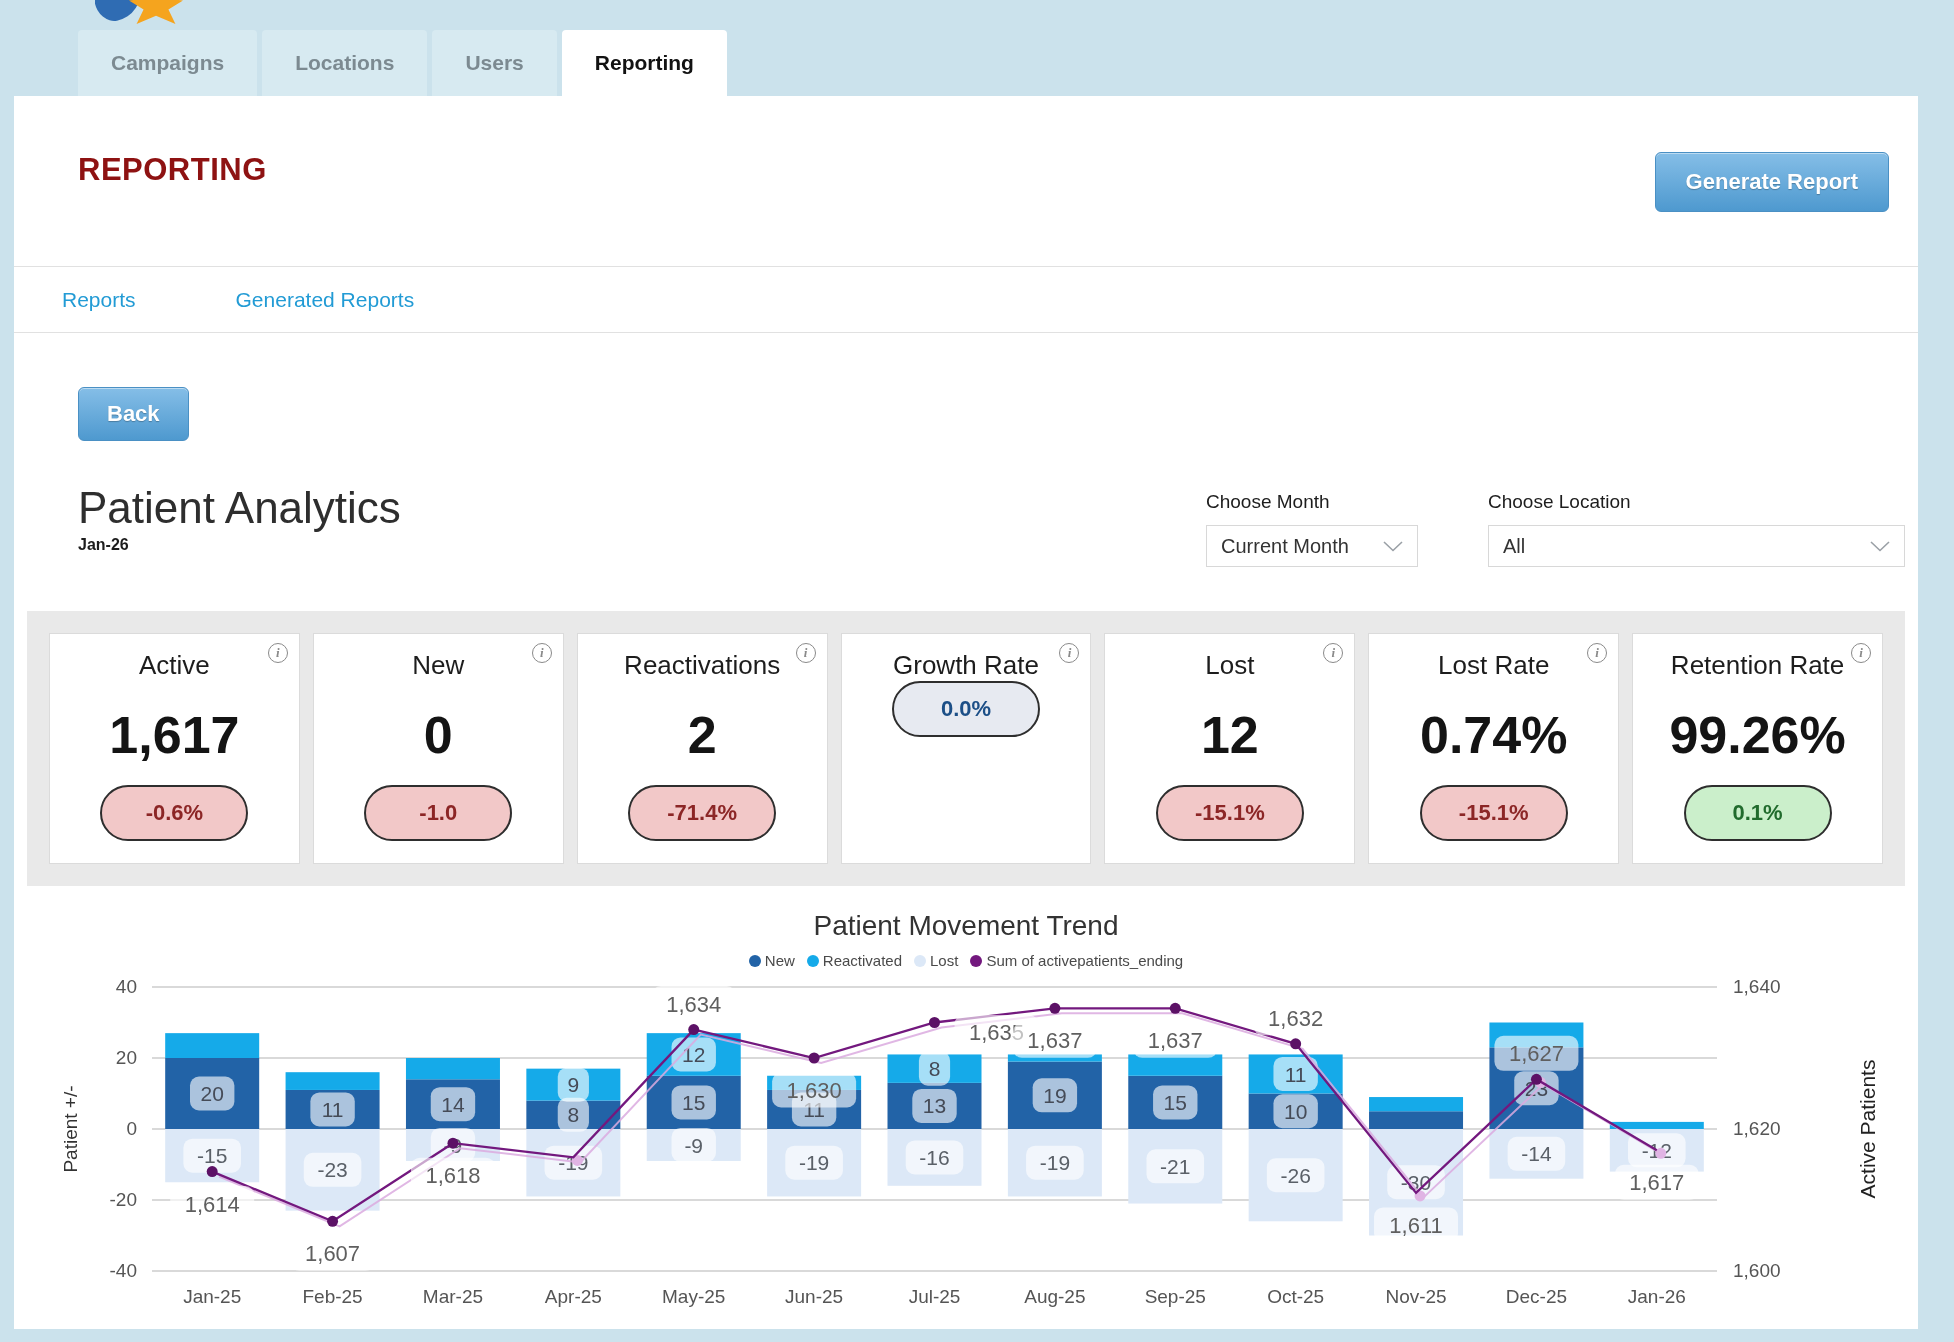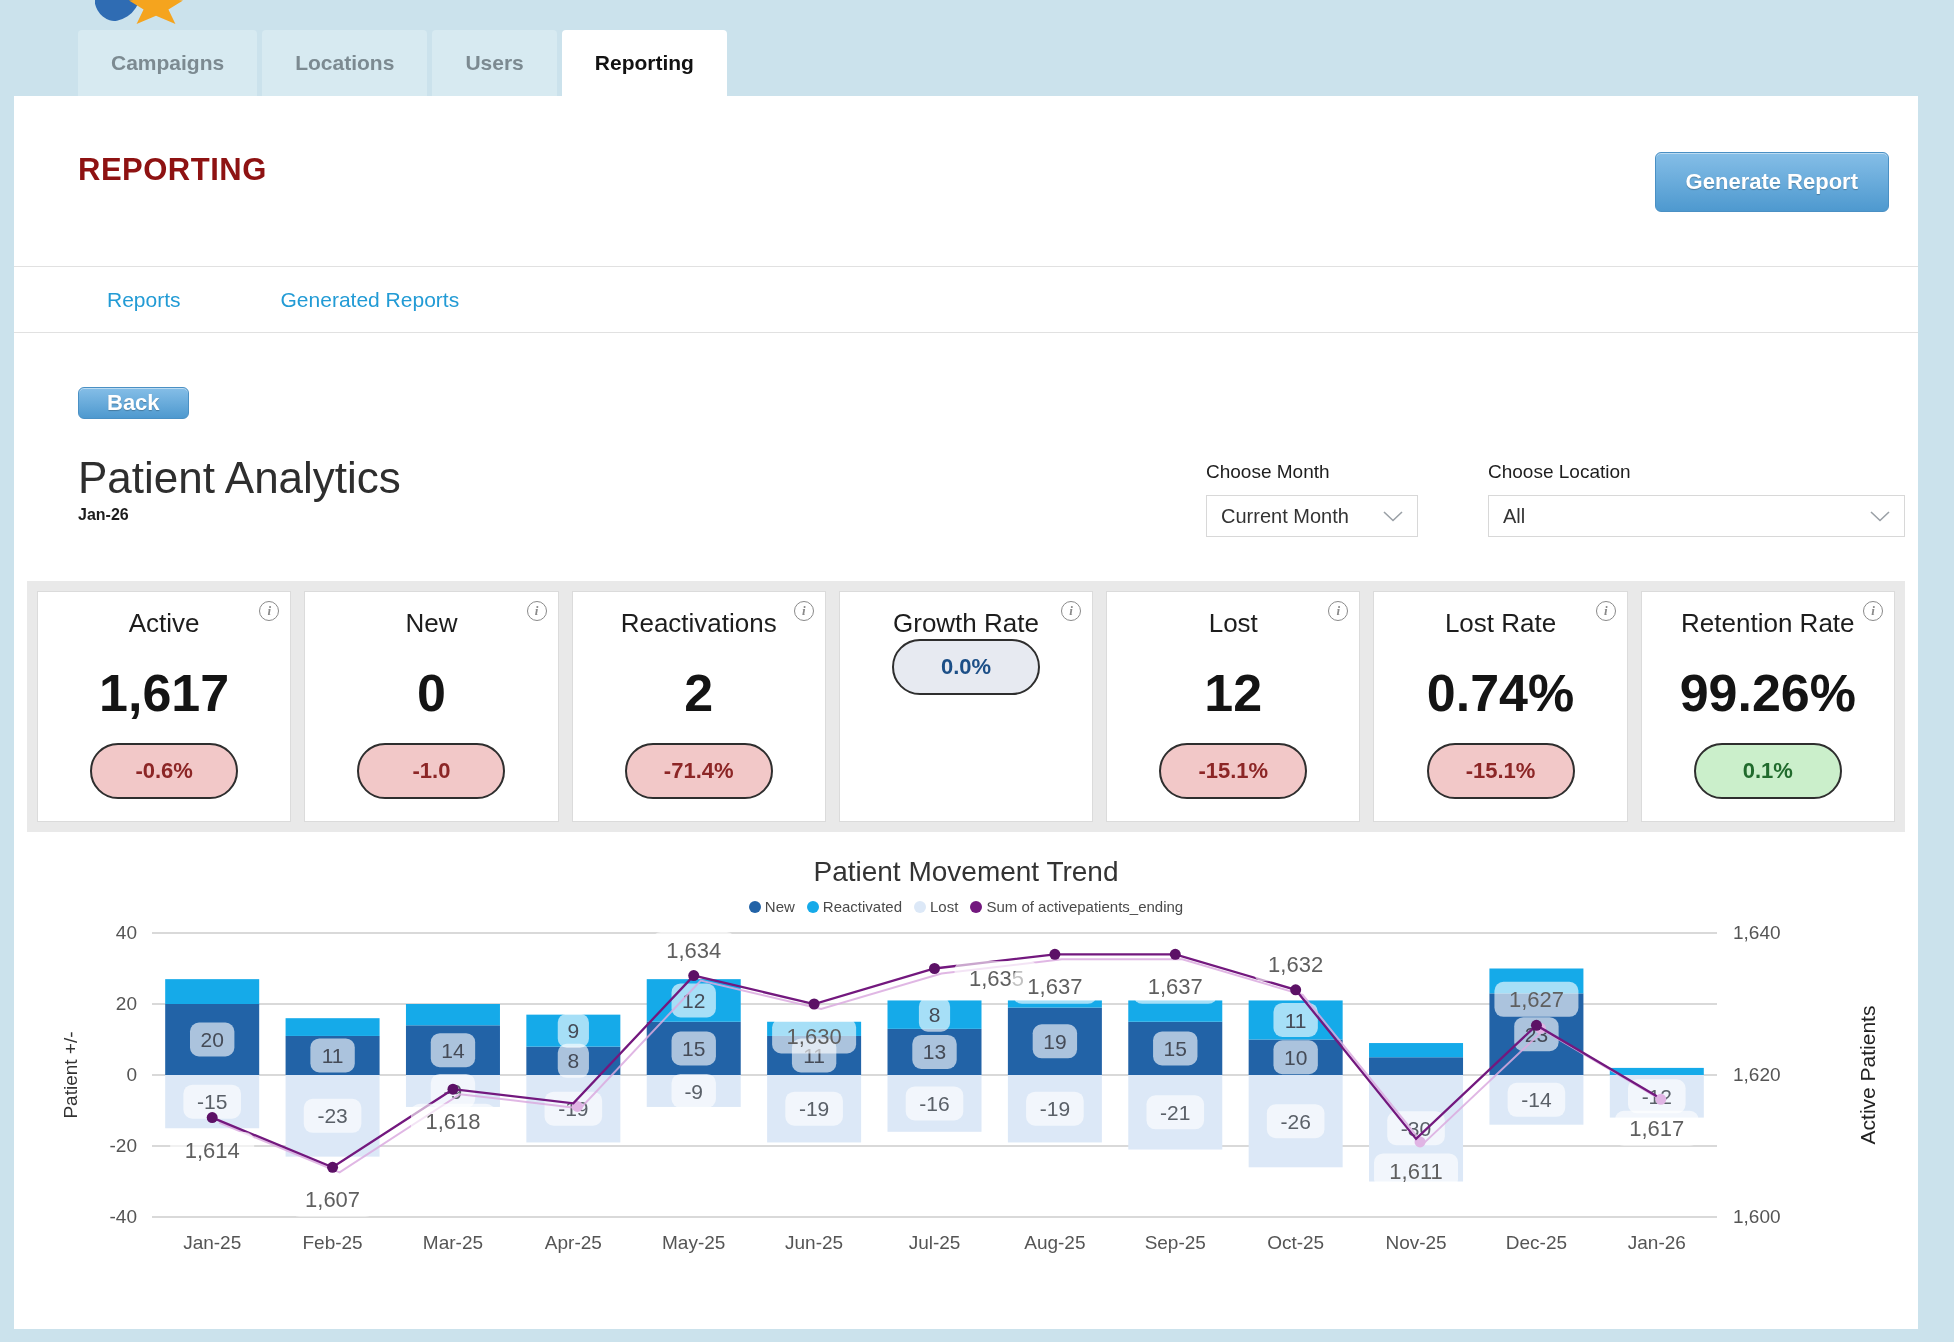--- a/index.html
+++ b/index.html
@@ -26,38 +26,38 @@
   .panel { background:#fff; margin:0 36px 13px 14px; height:1233px; position:relative; }
   .page-head { height:171px; padding:56px 29px 0 64px; display:flex;
                justify-content:space-between; align-items:flex-start;
                border-bottom:1px solid #E1E1E1; }
   .page-title { margin:0; color:#8E1212; font-size:31px; font-weight:800; letter-spacing:.5px; }
   .btn-blue { background:linear-gradient(#85BEE7,#4E99CF); border:1px solid #4A90C4;
               border-radius:6px; color:#fff; font-weight:bold; font-family:inherit;
               text-shadow:0 1px 1px rgba(0,0,0,.25); box-shadow:inset 0 1px 0 rgba(255,255,255,.45);
               cursor:pointer; }
   .btn-generate { font-size:22px; padding:16px 30px; }
-  .subnav { height:66px; display:flex; align-items:center; gap:100px; padding-left:93px;
+  .subnav { height:66px; display:flex; align-items:center; gap:100px; padding-left:48px;
             border-bottom:1px solid #E1E1E1; }
   .subnav a { color:#229BD5; font-size:21px; text-decoration:none; cursor:pointer; }
-  .btn-back { margin:54px 0 8px 64px; font-size:22px; padding:2px 28px; }
+  .btn-back { margin:54px 0 16px 64px; font-size:22px; padding:13px 28px; }
   
   .report-head { display:flex; justify-content:space-between; align-items:flex-start;
                  padding:26px 13px 0 64px; }
   .report-title { margin:0; font-size:44px; font-weight:400; color:#2E2E2E;text-align:right; }
   .report-sub { font-size:16px; font-weight:bold; color:#1d1d1d; margin-top:3px; }
   .filters { display:flex; gap:70px; padding-top:8px; }
   .filter label { display:block; font-size:19px; color:#1d1d1d; margin-bottom:12px; }
   .select { height:42px; border:1px solid #D8D8D8; background:#fff; display:flex;
             align-items:center; justify-content:space-between; padding:0 14px;
             font-size:20px; color:#333; cursor:pointer; }
   .select.month { width:212px; }
   .select.location { width:417px; }
   
-  .kpis { display:flex; gap:13px; background:#E9E9E9; margin:44px 13px 0 13px; padding:10px; }
+  .kpis { display:flex; gap:13px; background:#E9E9E9; margin:44px 13px 0 13px; padding:22px; }
   .kpi { flex:1; background:#fff; border:1px solid #DBDBDB; position:relative;
          text-align:center; padding:16px 0 22px; }
   .kpi-title { font-size:26px; color:#1d1d1d; }
   .info { position:absolute; top:9px; right:11px; width:20px; height:20px;
           border:1.5px solid #8A8A8A; border-radius:50%; color:#8A8A8A;
           font:italic bold 13px/18px "Liberation Serif", serif; text-align:center; cursor:pointer; }
   .kpi-value { font-size:52px; font-weight:bold; color:#141414; margin:24px 0 20px; }
   .badge { display:inline-block; min-width:148px; padding:13px 24px; border-radius:36px;
            border:2px solid #2E2E2E; font-size:22px; font-weight:bold; }
   .badge.negative { background:#F2C8C8; color:#8C2626; }

